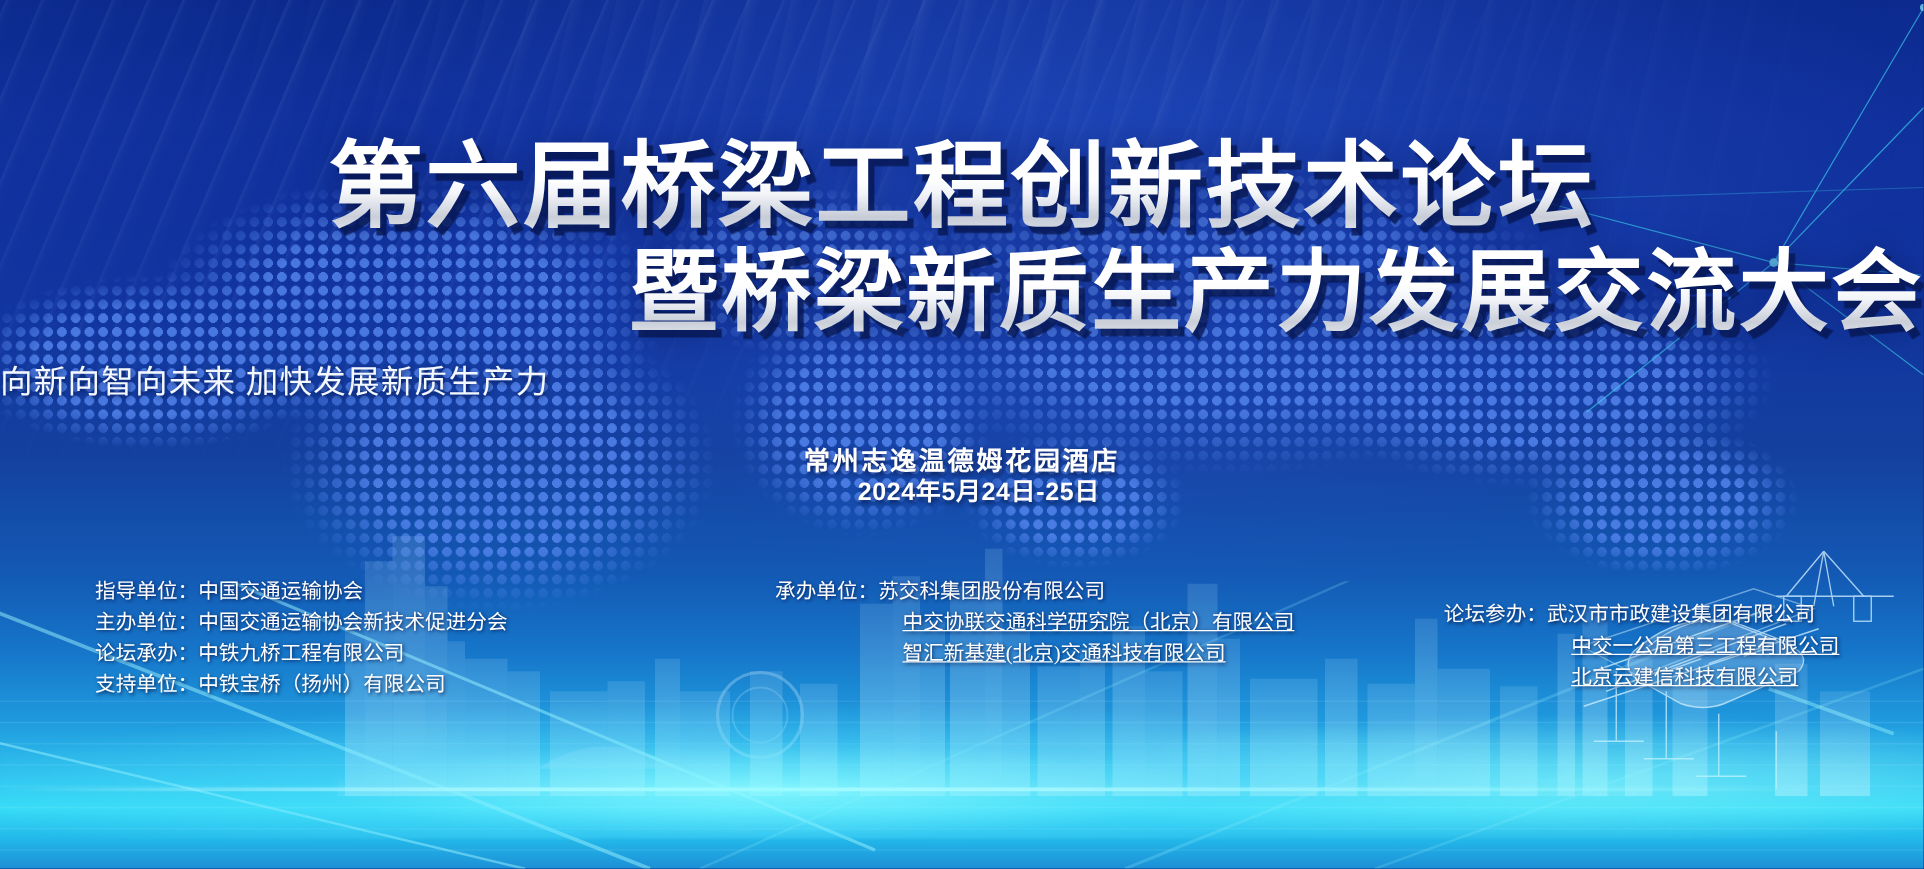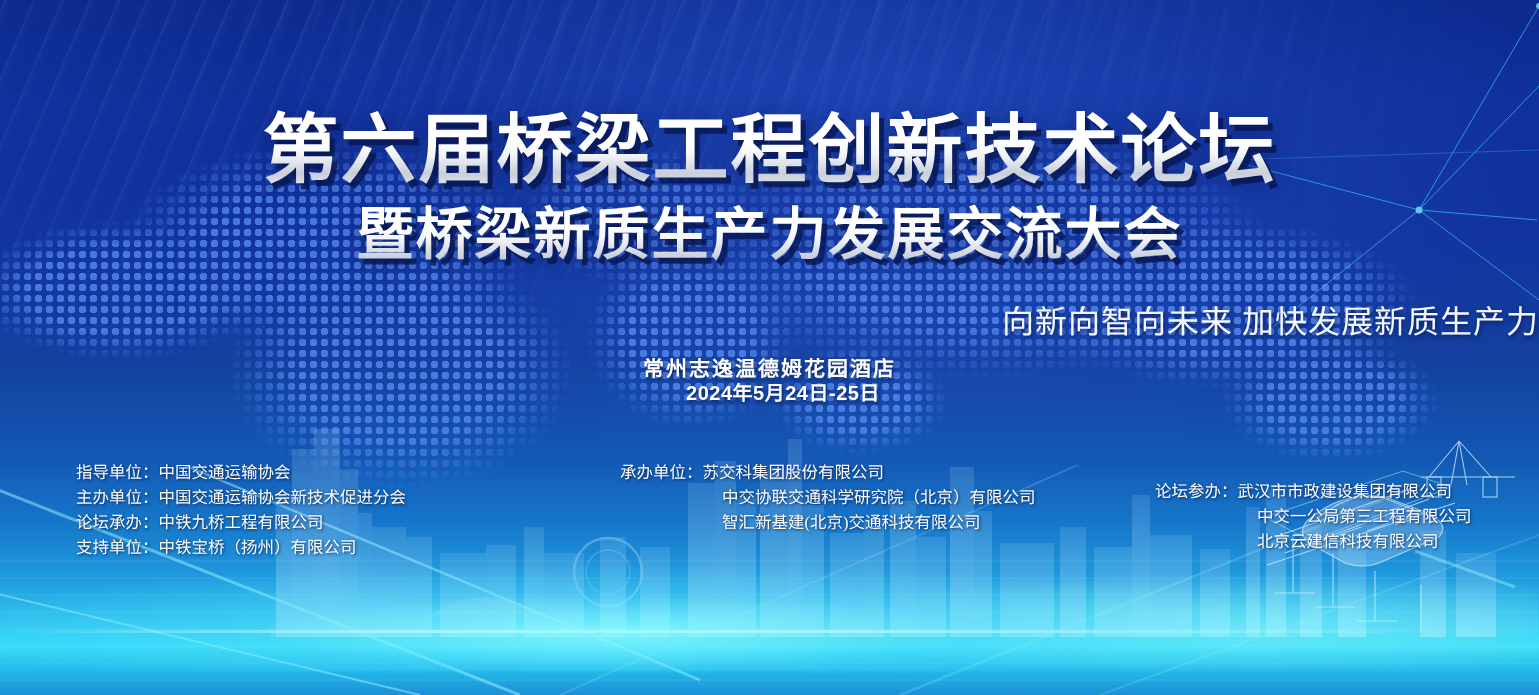--- a/index.html
+++ b/index.html
@@ -114,25 +114,25 @@
     font-size:76px;
     line-height:84px;
     letter-spacing:2px;
     color:#ffffff;
     background:linear-gradient(180deg,#ffffff 0%,#ffffff 42%,#f2f4f8 56%,#c9ced8 78%,#eef1f6 100%);
     -webkit-background-clip:text;background-clip:text;
     -webkit-text-fill-color:transparent;
     filter:drop-shadow(5px 6px 0 rgba(7,22,80,.78)) drop-shadow(0 0 14px rgba(10,30,110,.6));
     white-space:nowrap;
   }
-  .title-line.l2{font-size:57px;}
+  .title-line.l2{font-size:72px;text-align:right;}
 
   .slogan{
-    position:absolute;left:0;top:296px;width:100%;text-align:right;
-    font-size:32px;letter-spacing:1px;color:#f3f7ff;
+    position:absolute;left:0;top:284px;width:100%;text-align:left;
+    font-size:26px;letter-spacing:1px;color:#f3f7ff;
     text-shadow:1px 2px 4px rgba(5,20,70,.75);
     white-space:nowrap;
   }
 
   .venue{
     position:absolute;left:0;top:352px;width:100%;text-align:center;
     font-size:21px;font-weight:bold;color:#ffffff;letter-spacing:2px;
     text-shadow:1px 2px 4px rgba(5,20,70,.8);
   }
   .dates{
@@ -145,21 +145,21 @@
 
   
   .orgs{position:absolute;left:0;top:460px;width:100%;height:130px;}
   .col{position:absolute;font-size:16.5px;line-height:25px;color:#ffffff;
        text-shadow:1px 1px 3px rgba(5,20,70,.85);white-space:nowrap;}
   .col-left{left:76px;}
   .col-mid{left:620px;}
   .col-right{left:1155px;margin-top:19px;}
   .row{display:block;}
   .row .lbl{display:inline-block;}
-  .row.cont{padding-left:102px;}
+  .row.cont{padding-left:102px;text-decoration:underline;}
 </style>
 </head>
 <body>
 
 <div id="banner">
 
   <div class="streaks"></div>
   <div class="streaks b"></div>
 
   <div class="dotmap" style="-webkit-mask-image:

